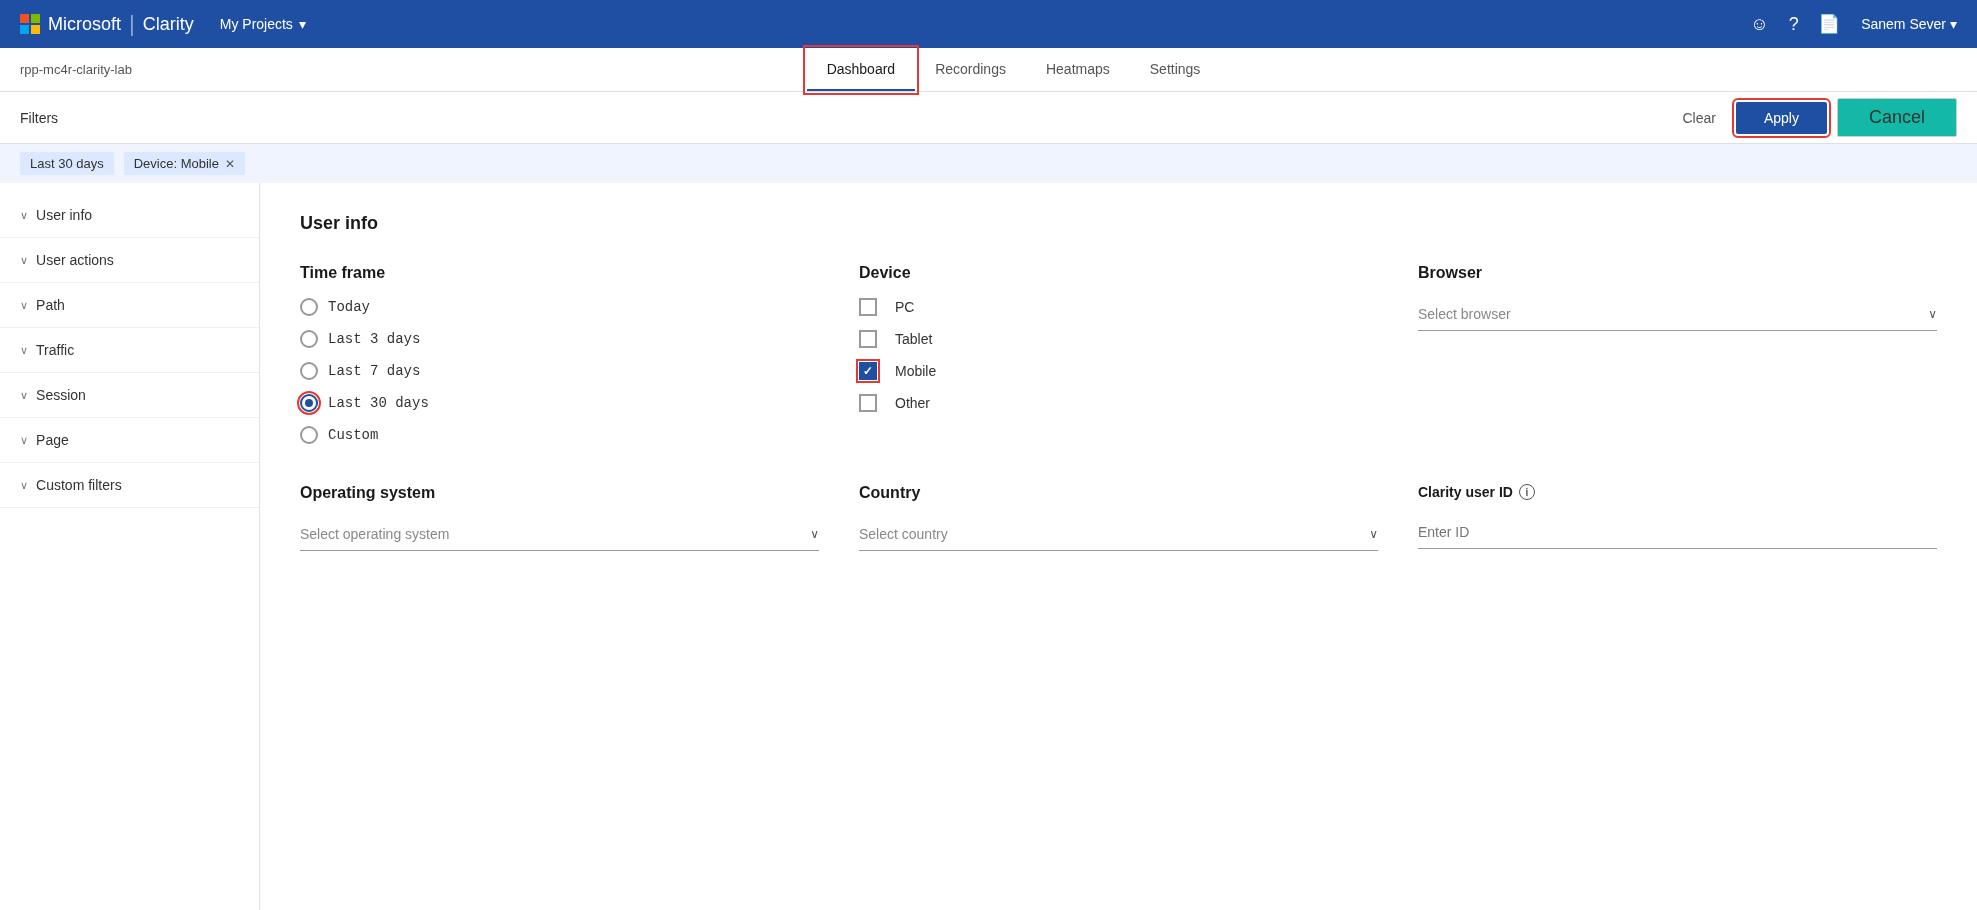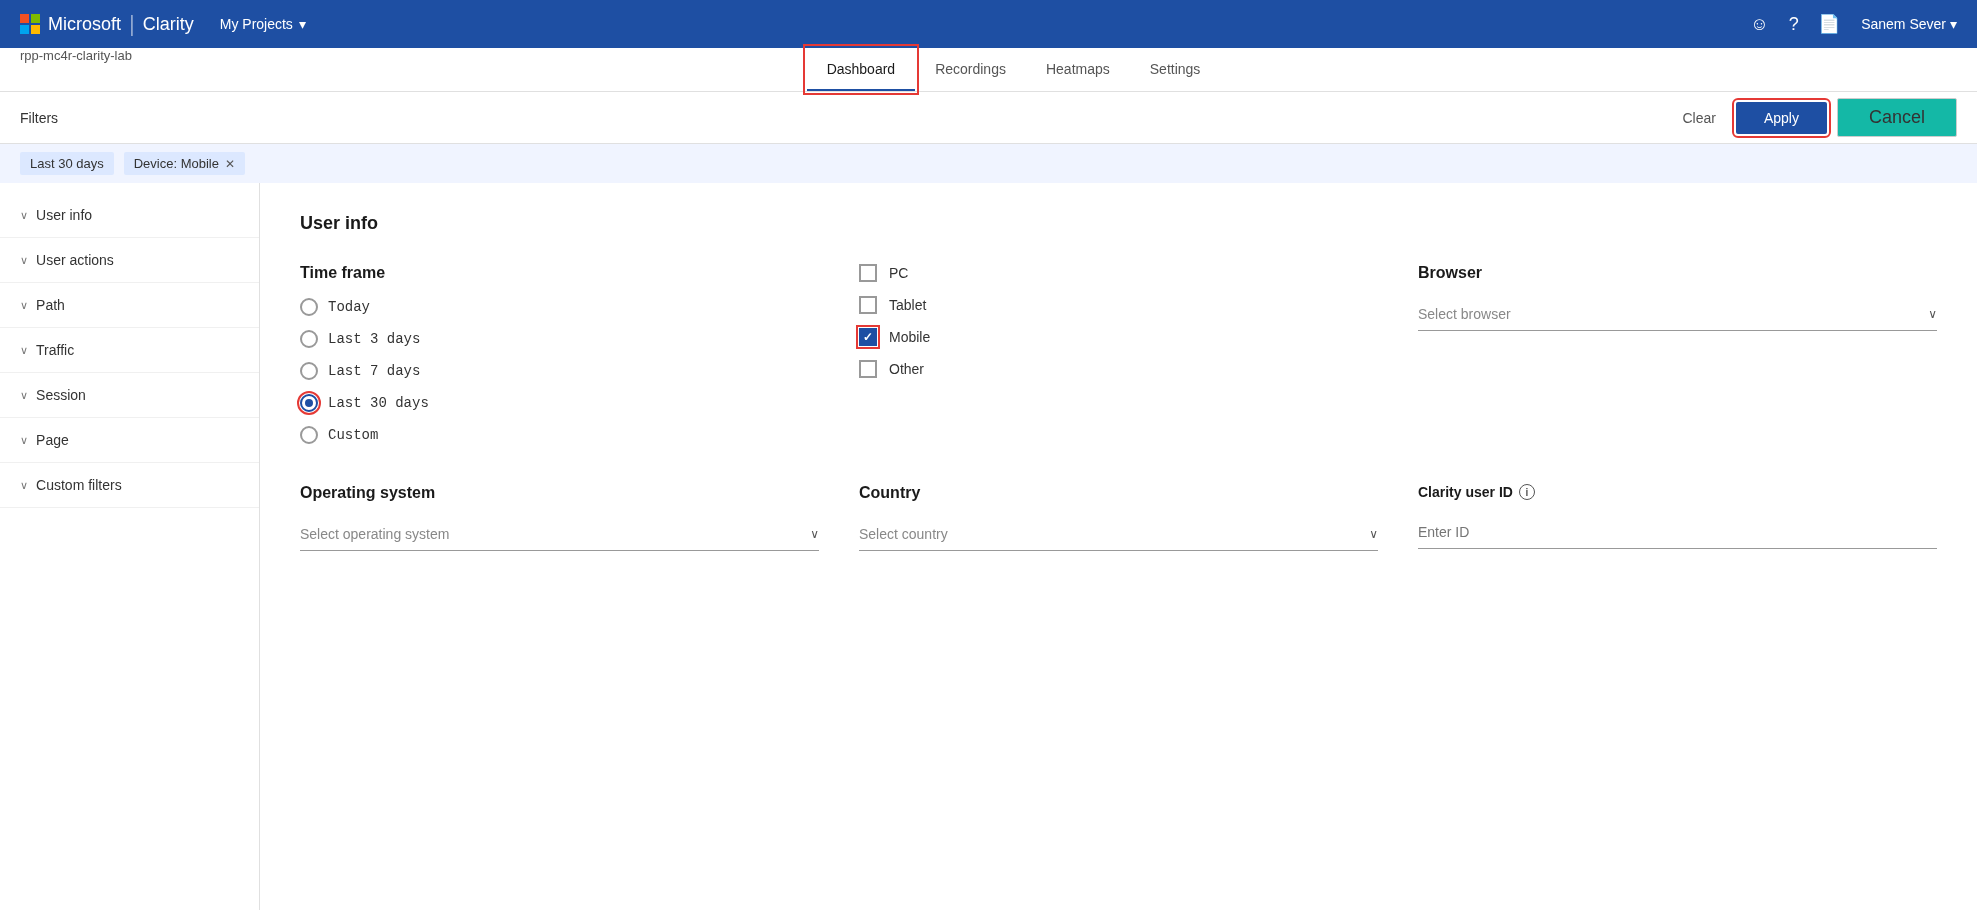--- a/index.html
+++ b/index.html
@@ -30,20 +30,21 @@
     }
     .top-nav-right { display: flex; align-items: center; gap: 20px; color: white; }
     .nav-icon { font-size: 18px; cursor: pointer; }
     .user-btn { display: flex; align-items: center; gap: 4px; color: white; background: none; border: none; cursor: pointer; font-size: 14px; }
 
     
     .sub-nav {
       background: white;
       border-bottom: 1px solid #e0e0e0;
       display: flex;
+      align-items: center;
       height: 44px;
       padding: 0 20px;
     }
     .project-name { font-size: 13px; color: #555; width: 250px; }
     .nav-tabs { display: flex; gap: 0; margin-left: auto; margin-right: auto; transform: translateX(-100px); }
     .nav-tab {
       padding: 12px 20px;
       cursor: pointer;
       font-size: 14px;
       color: #555;
@@ -130,21 +131,21 @@
       width: 18px; height: 18px; border-radius: 50%; border: 2px solid #999;
       display: flex; align-items: center; justify-content: center; flex-shrink: 0;
     }
     .radio-circle.selected { border-color: #1e4fa3; outline: 2px solid #e53935; outline-offset: 1px; }
     .radio-circle.selected::after {
       content: ''; width: 8px; height: 8px; border-radius: 50%; background: #1e4fa3;
     }
 
     
     .checkbox-group { display: flex; flex-direction: column; gap: 14px; }
-    .checkbox-item { display: flex; align-items: center; gap: 12px; cursor: pointer; font-size: 14px; }
+    .checkbox-item { display: flex; align-items: center; gap: 18px; cursor: pointer; font-size: 14px; }
     .checkbox-box {
       width: 18px; height: 18px; border: 2px solid #999; background: white;
       display: flex; align-items: center; justify-content: center; flex-shrink: 0;
     }
     .checkbox-box.checked {
       background: #1e4fa3; border-color: #1e4fa3;
       outline: 2px solid #e53935; outline-offset: 1px;
     }
     .checkbox-box.checked::after { content: '✓'; color: white; font-size: 12px; font-weight: bold; }
 
@@ -287,20 +288,21 @@
             <span>Last 30 days</span>
           </label>
           <label class="radio-item">
             <div class="radio-circle"></div>
             <span>Custom</span>
           </label>
         </div>
       </div>
 
       <div>
+        <div class="filter-group-title">Device</div>
         <div class="checkbox-group">
           <label class="checkbox-item">
             <div class="checkbox-box"></div>
             <span>PC</span>
           </label>
           <label class="checkbox-item">
             <div class="checkbox-box"></div>
             <span>Tablet</span>
           </label>
           <label class="checkbox-item">

